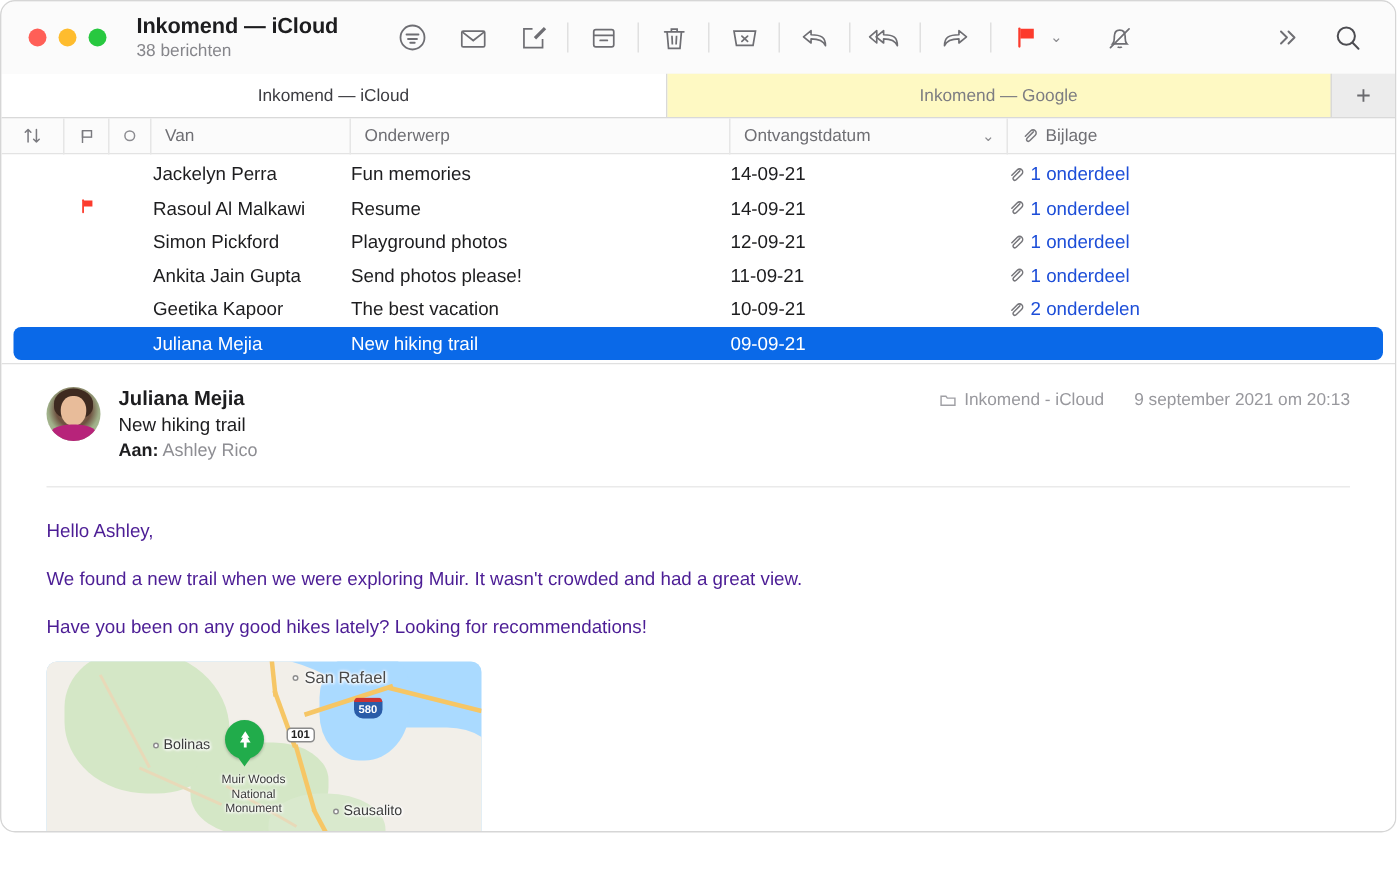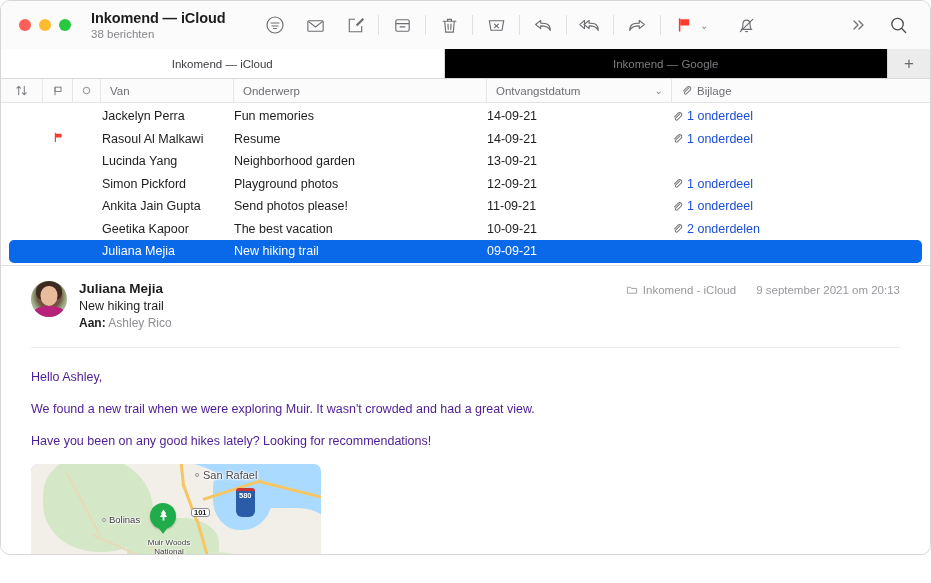--- a/index.html
+++ b/index.html
@@ -56,21 +56,21 @@
     background: #ececec;
     border-bottom: 1px solid #d9d9d9;
   }
   .tab {
     flex: 1;
     display: flex; align-items: center; justify-content: center;
     font-size: 11.5px;
     border-right: 1px solid #d9d9d9;
   }
   .tab.active { background: #ffffff; color: #3c3c41; }
-  .tab.inactive { background: #000000; color: #7d7d82; }
+  .tab.inactive { background: #fef9c3; color: #7d7d82; }
   .newtab {
     width: 42px;
     background: #ececec;
     display: flex; align-items: center; justify-content: center;
     font-size: 17px; color: #6a6a6e; font-weight: 300;
   }
 
   
   .colhead {
     display: flex;
@@ -213,21 +213,21 @@
     border: 1.3px solid #8a8a8a; border-radius: 3px;
     font-size: 7.5px; font-weight: bold; color: #222;
     display: flex; align-items: center; justify-content: center;
     padding: 0 2px; line-height: 1;
   }
   .shield-i {
     position: absolute; background: #2a5ca8;
     border-radius: 3px 3px 6px 6px;
     font-size: 7.5px; font-weight: bold; color: #ffffff;
     display: flex; align-items: center; justify-content: center;
-    padding: 1px 3px 18px 3px; line-height: 1;
+    padding: 1px 3px 2px 3px; line-height: 1;
     border-top: 3px solid #cc3333;
   }
   .pin {
     position: absolute; width: 26px; height: 26px;
     border-radius: 50%; background: #21ac4b;
     display: flex; align-items: center; justify-content: center;
     box-shadow: 0 1px 2px rgba(0,0,0,.25);
   }
   .pin:after {
     content: ""; position: absolute; bottom: -5px; left: 50%;
@@ -456,31 +456,20 @@
       <div class="cell c-subj">Resume</div>
       <div class="cell c-date">14-09-21</div>
       <div class="cell c-att">
         <svg width="11" height="11" viewBox="0 0 12 12" fill="none" stroke="#76767b" stroke-width="1.1" stroke-linecap="round">
           <path d="M8.6 3.2 L4.2 7.6 C3.5 8.3 3.5 9.2 4.1 9.7 C4.7 10.2 5.5 10.1 6.1 9.5 L10 5.6 C10.9 4.7 10.9 3.3 10 2.4 C9.1 1.5 7.7 1.5 6.8 2.4 L2.8 6.4"></path>
         </svg>
         <span>1 onderdeel</span>
       </div>
     </div>
 
-    <div class="row">
-      <div class="cell c-sort"></div>
-      <div class="cell c-flag"></div>
-      <div class="cell c-unread"></div>
-      <div class="cell c-van">Lucinda Yang</div>
-      <div class="cell c-subj">Neighborhood garden</div>
-      <div class="cell c-date">13-09-21</div>
-      <div class="cell c-att">
-        <span></span>
-      </div>
-    </div>
 
     <div class="row">
       <div class="cell c-sort"></div>
       <div class="cell c-flag"></div>
       <div class="cell c-unread"></div>
       <div class="cell c-van">Simon Pickford</div>
       <div class="cell c-subj">Playground photos</div>
       <div class="cell c-date">12-09-21</div>
       <div class="cell c-att">
         <svg width="11" height="11" viewBox="0 0 12 12" fill="none" stroke="#76767b" stroke-width="1.1" stroke-linecap="round">

